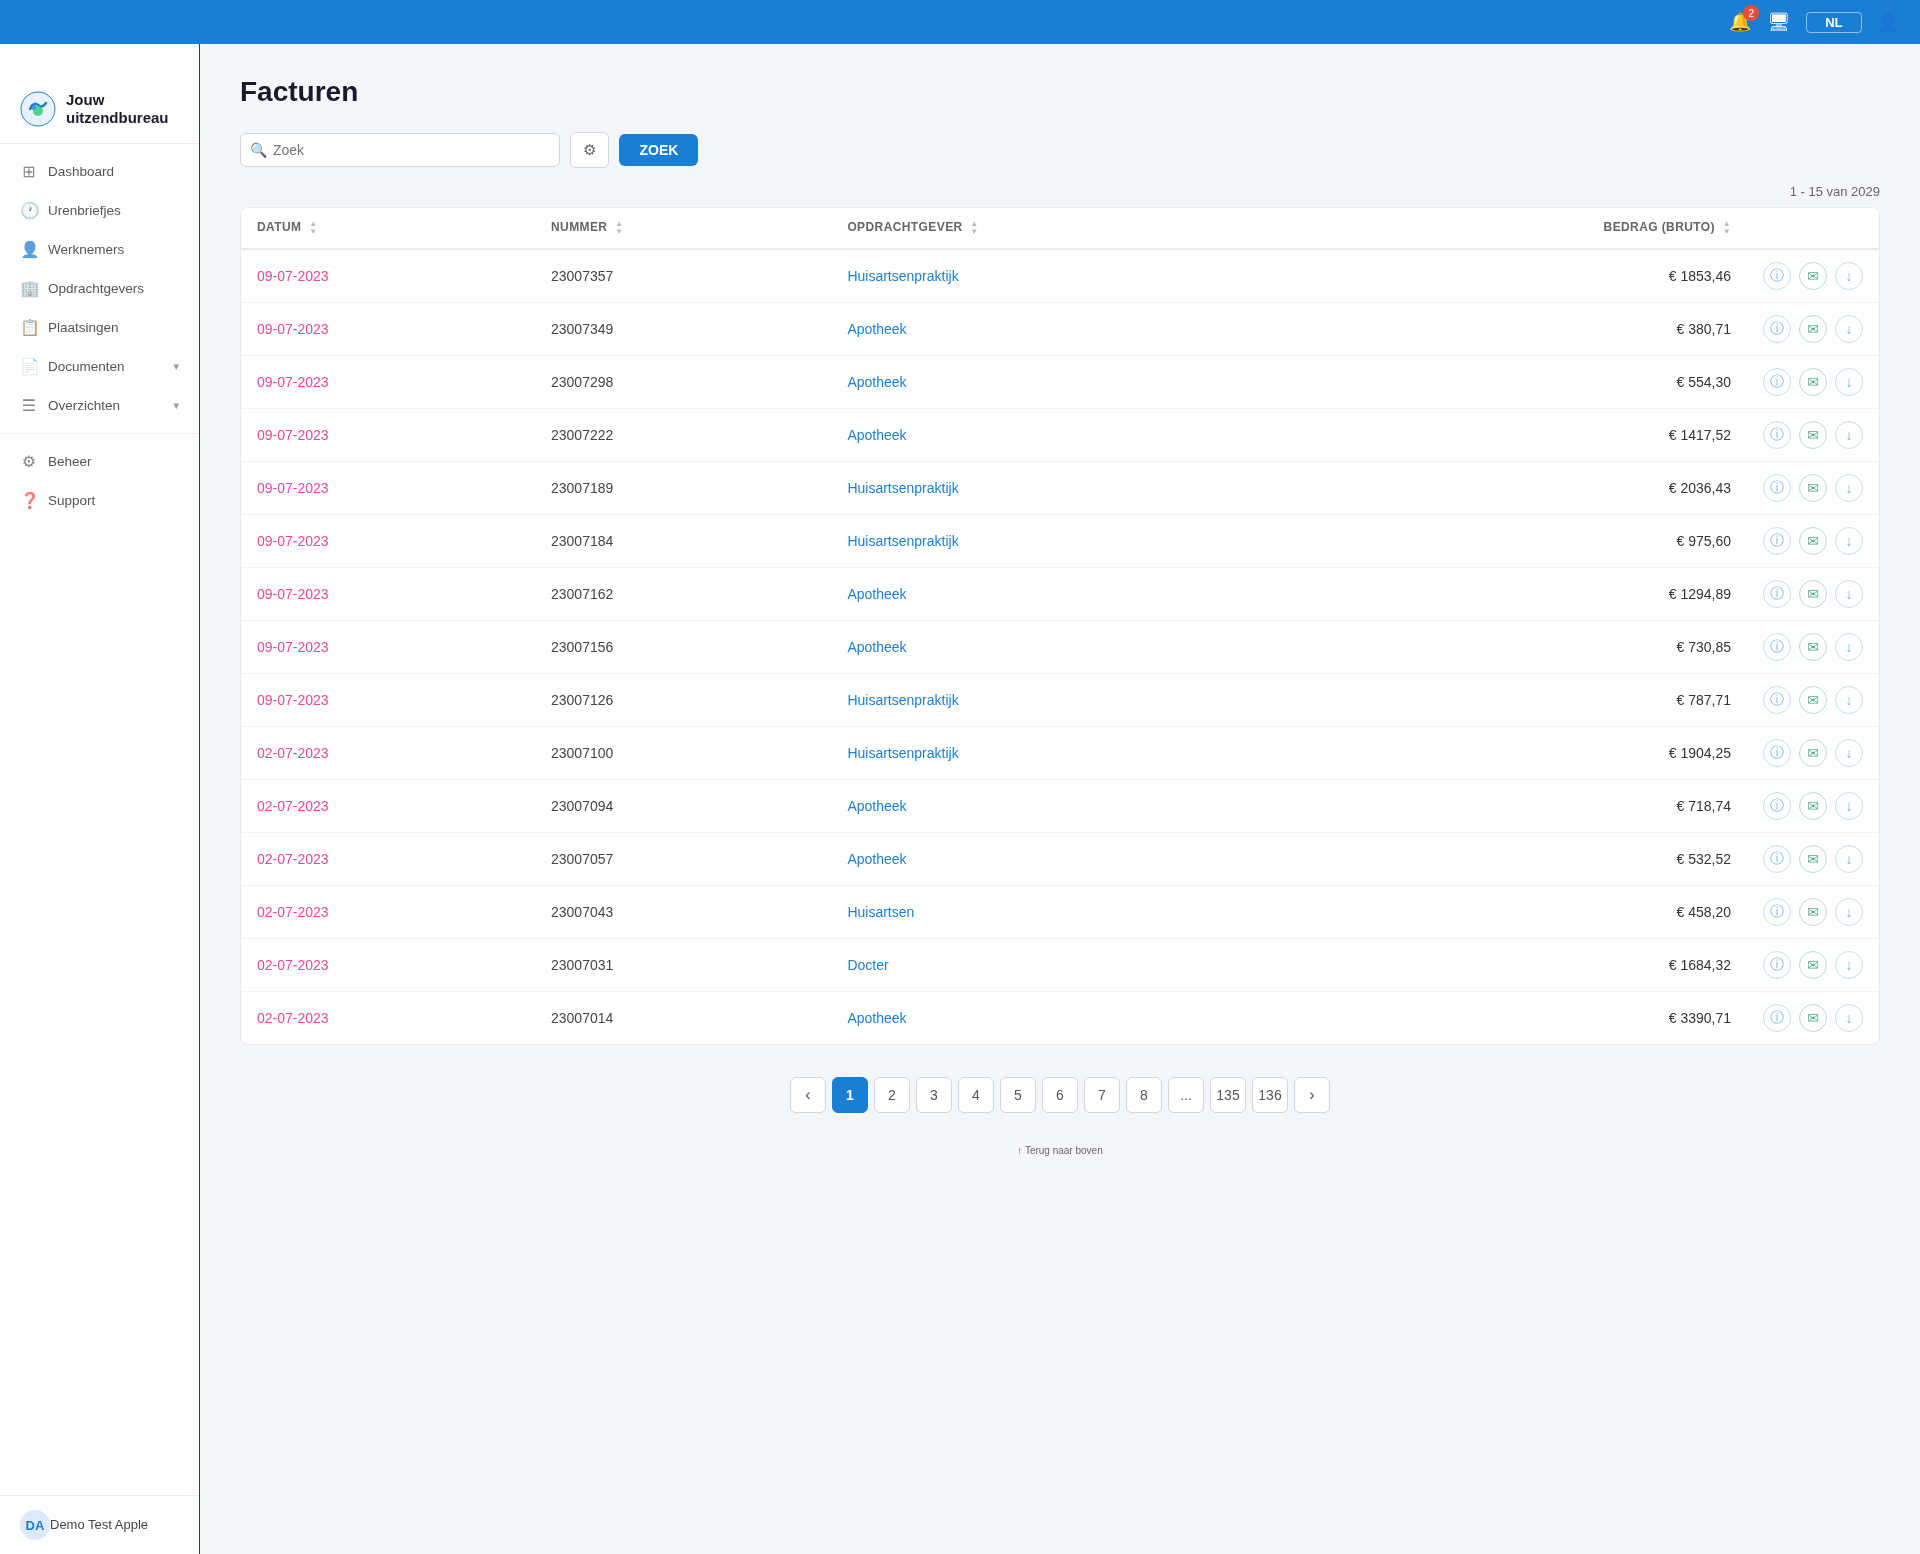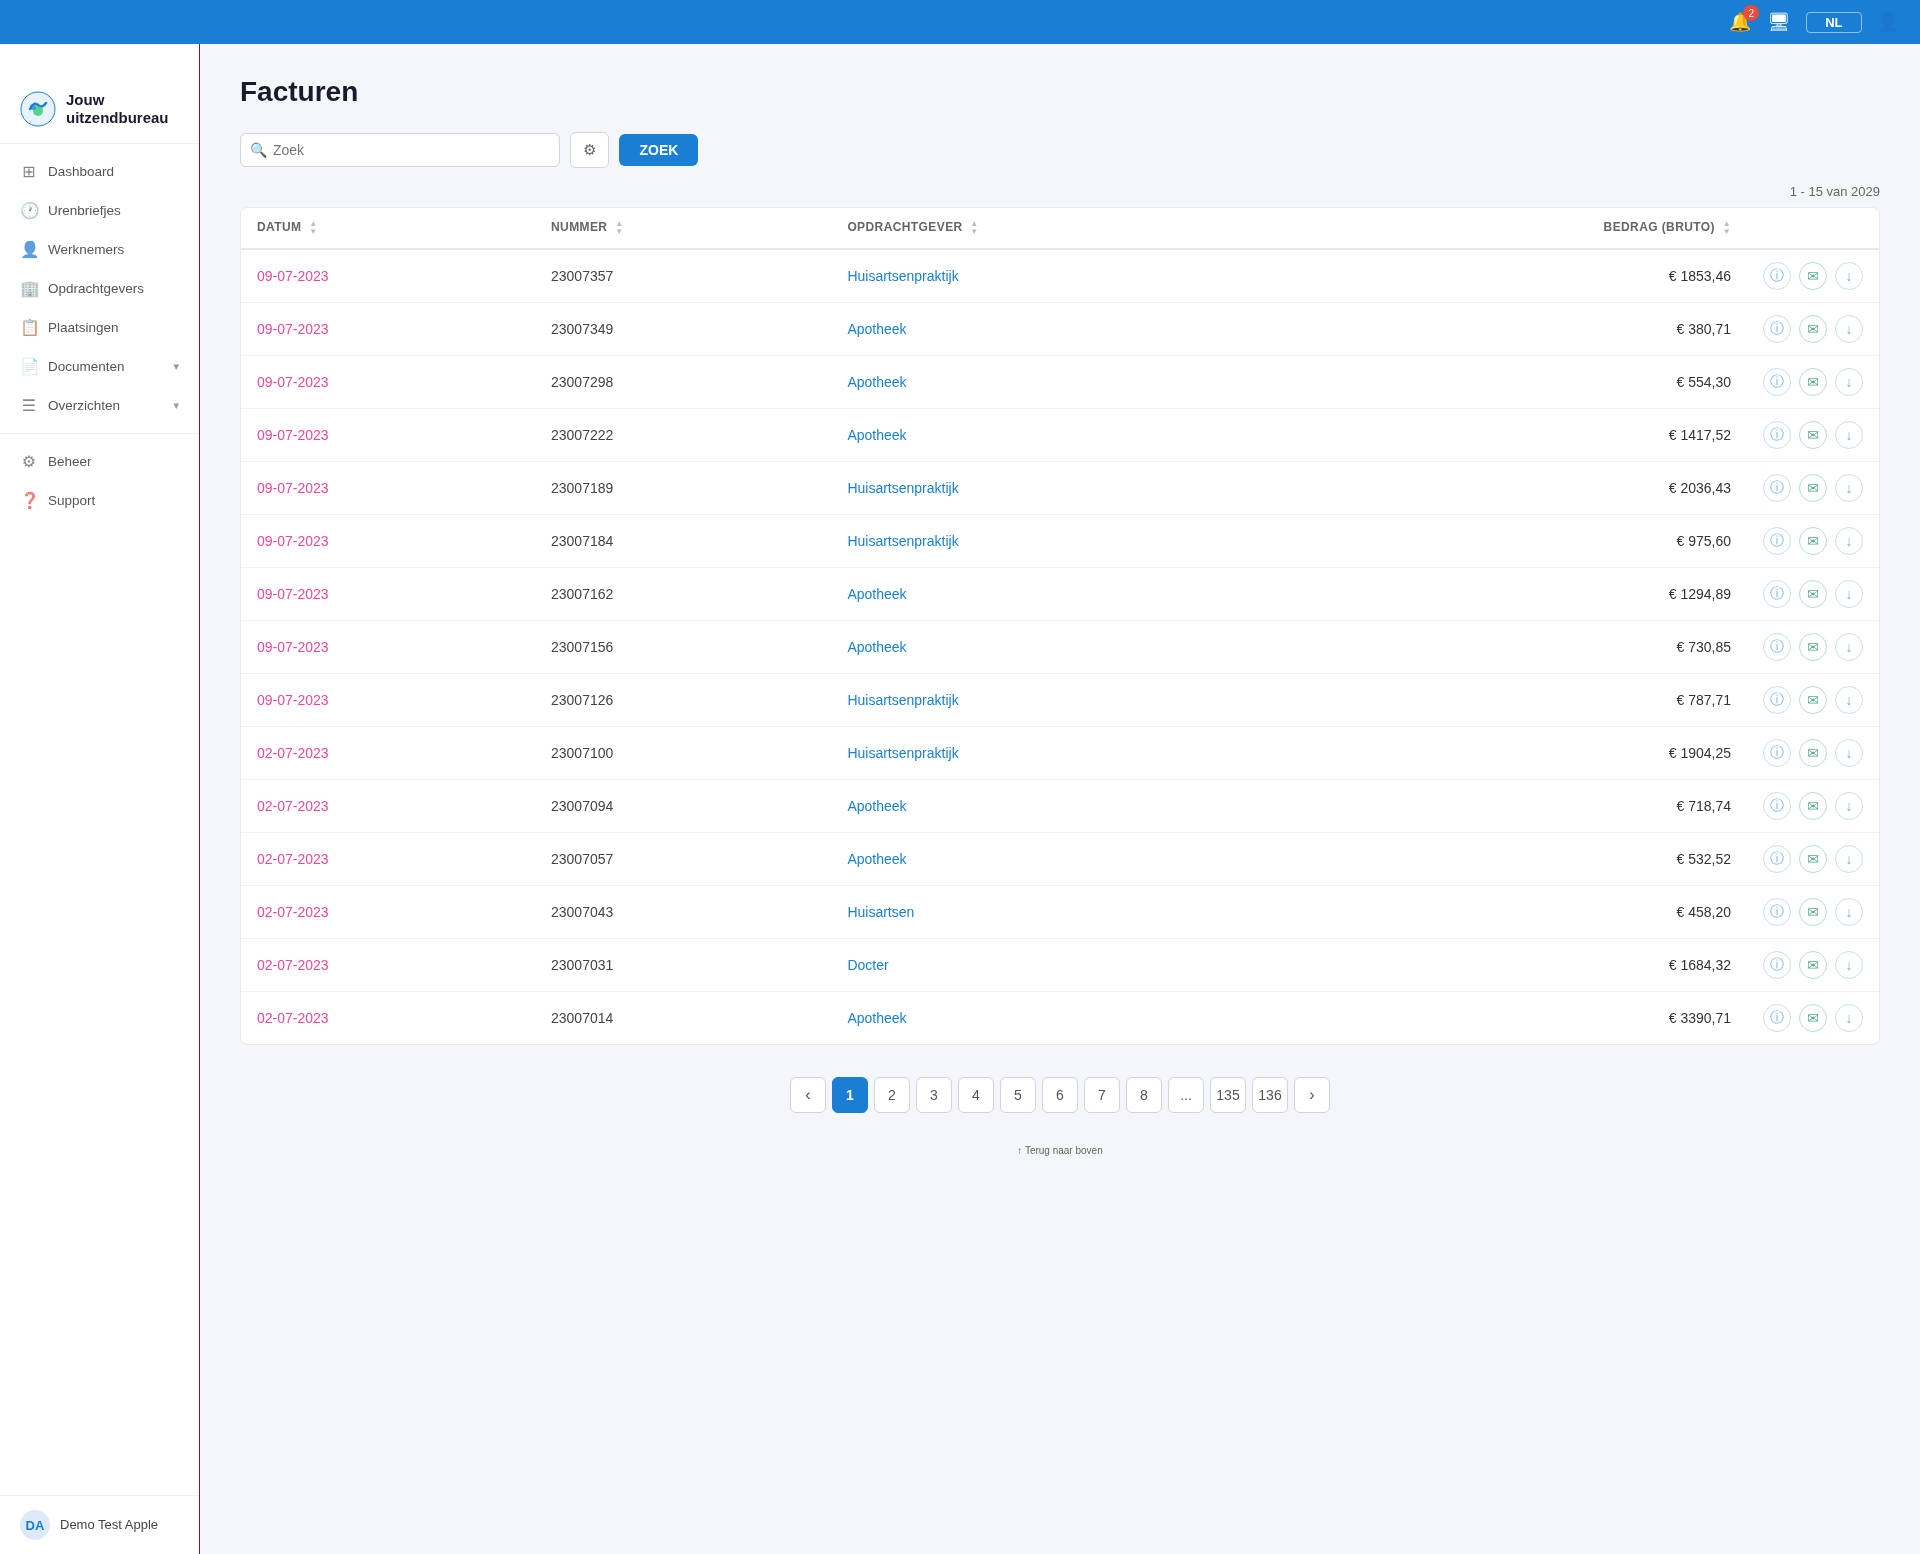--- a/index.html
+++ b/index.html
@@ -46,21 +46,21 @@
     }
     .nav-item-label { font-size: 13.5px; }
     .nav-icon { font-size: 16px; width: 18px; text-align: center; opacity: 0.7; }
     .nav-item.has-sub { justify-content: space-between; }
     .nav-item.has-sub .left { display: flex; align-items: center; gap: 10px; }
     .chevron { font-size: 11px; color: #999; }
 
     .nav-section-divider { margin: 8px 0; border: none; border-top: 1px solid #f0f0f0; }
 
     .user-section {
-      padding: 14px 20px; display: flex; align-items: center; gap: 10px;
+      padding: 14px 20px; display: flex; align-items: center; 
       border-top: 1px solid #eee;
     }
     .user-avatar {
       width: 30px; height: 30px; border-radius: 50%;
       background: #dde8f8; display: flex; align-items: center; justify-content: center;
       font-size: 13px; color: #1a7fd4; font-weight: 600;
     }
     .user-name { font-size: 13px; color: #444; line-height: 1.3; }
 
     

